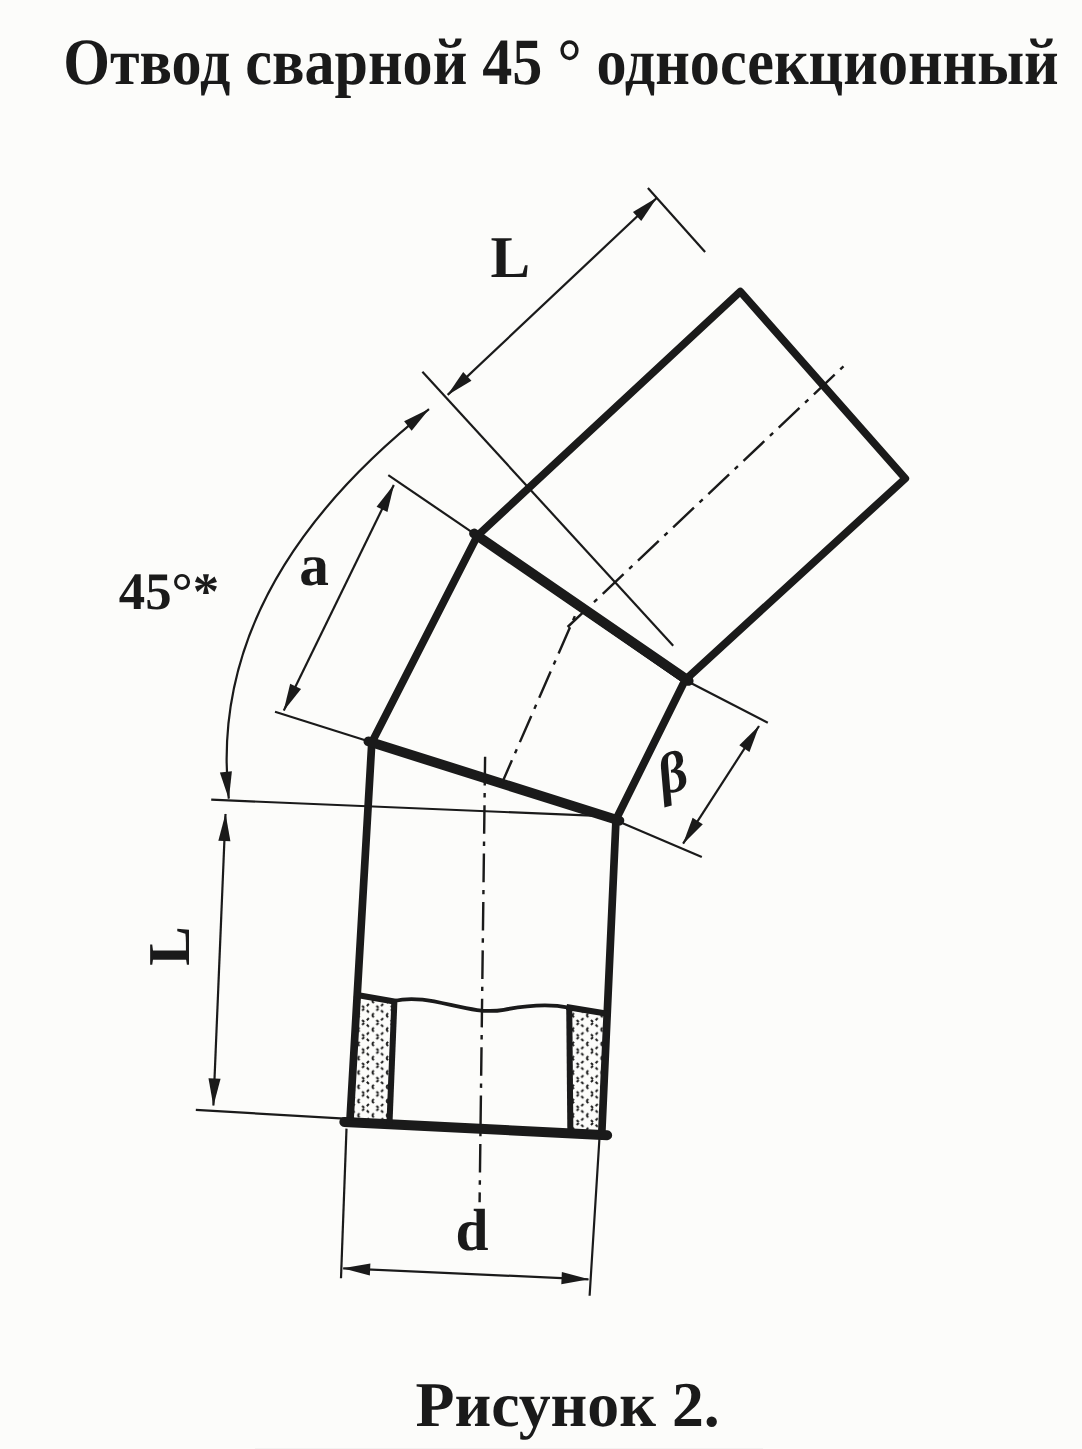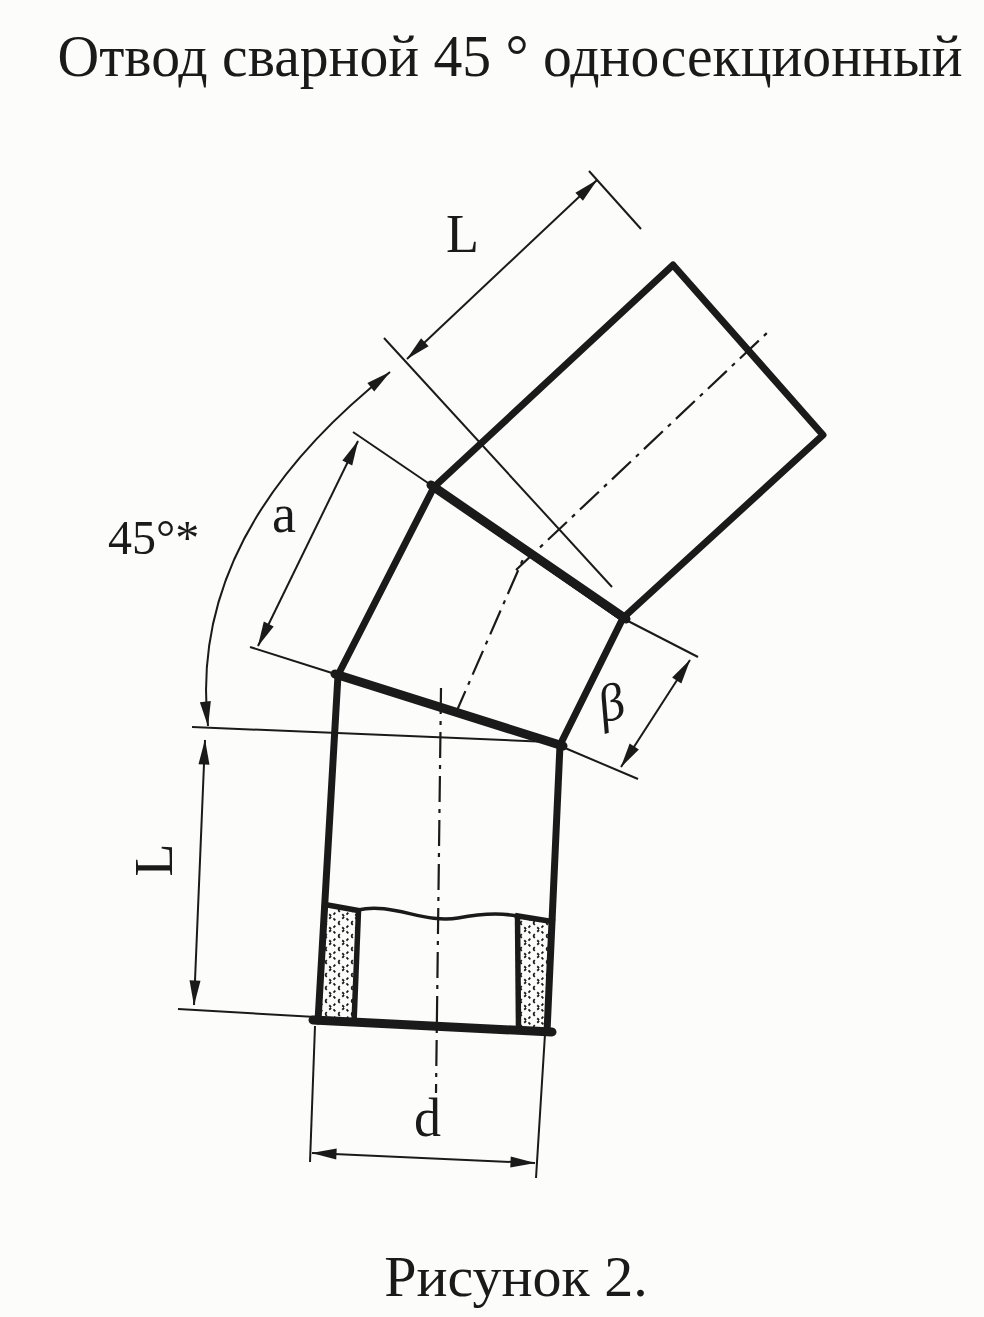--- a/index.html
+++ b/index.html
@@ -8,20 +8,21 @@
     background: #e8e8e8;
     font-family: "Liberation Serif", serif;
   }
   .page {
     position: relative;
     width: 984px;
     height: 1317px;
     margin: 0 auto;
     background: #fcfcfa;
     overflow: hidden;
+    font-weight: bold;
   }
   svg { display: block; }
   text {
     font-family: "Liberation Serif", serif;
     fill: #1a1a1a;
   }
   .t-title   { font-size: 60px; }
   .t-caption { font-size: 58px; }
   .t-dim     { font-size: 54px; }
   .t-dim-sm  { font-size: 48px; }

